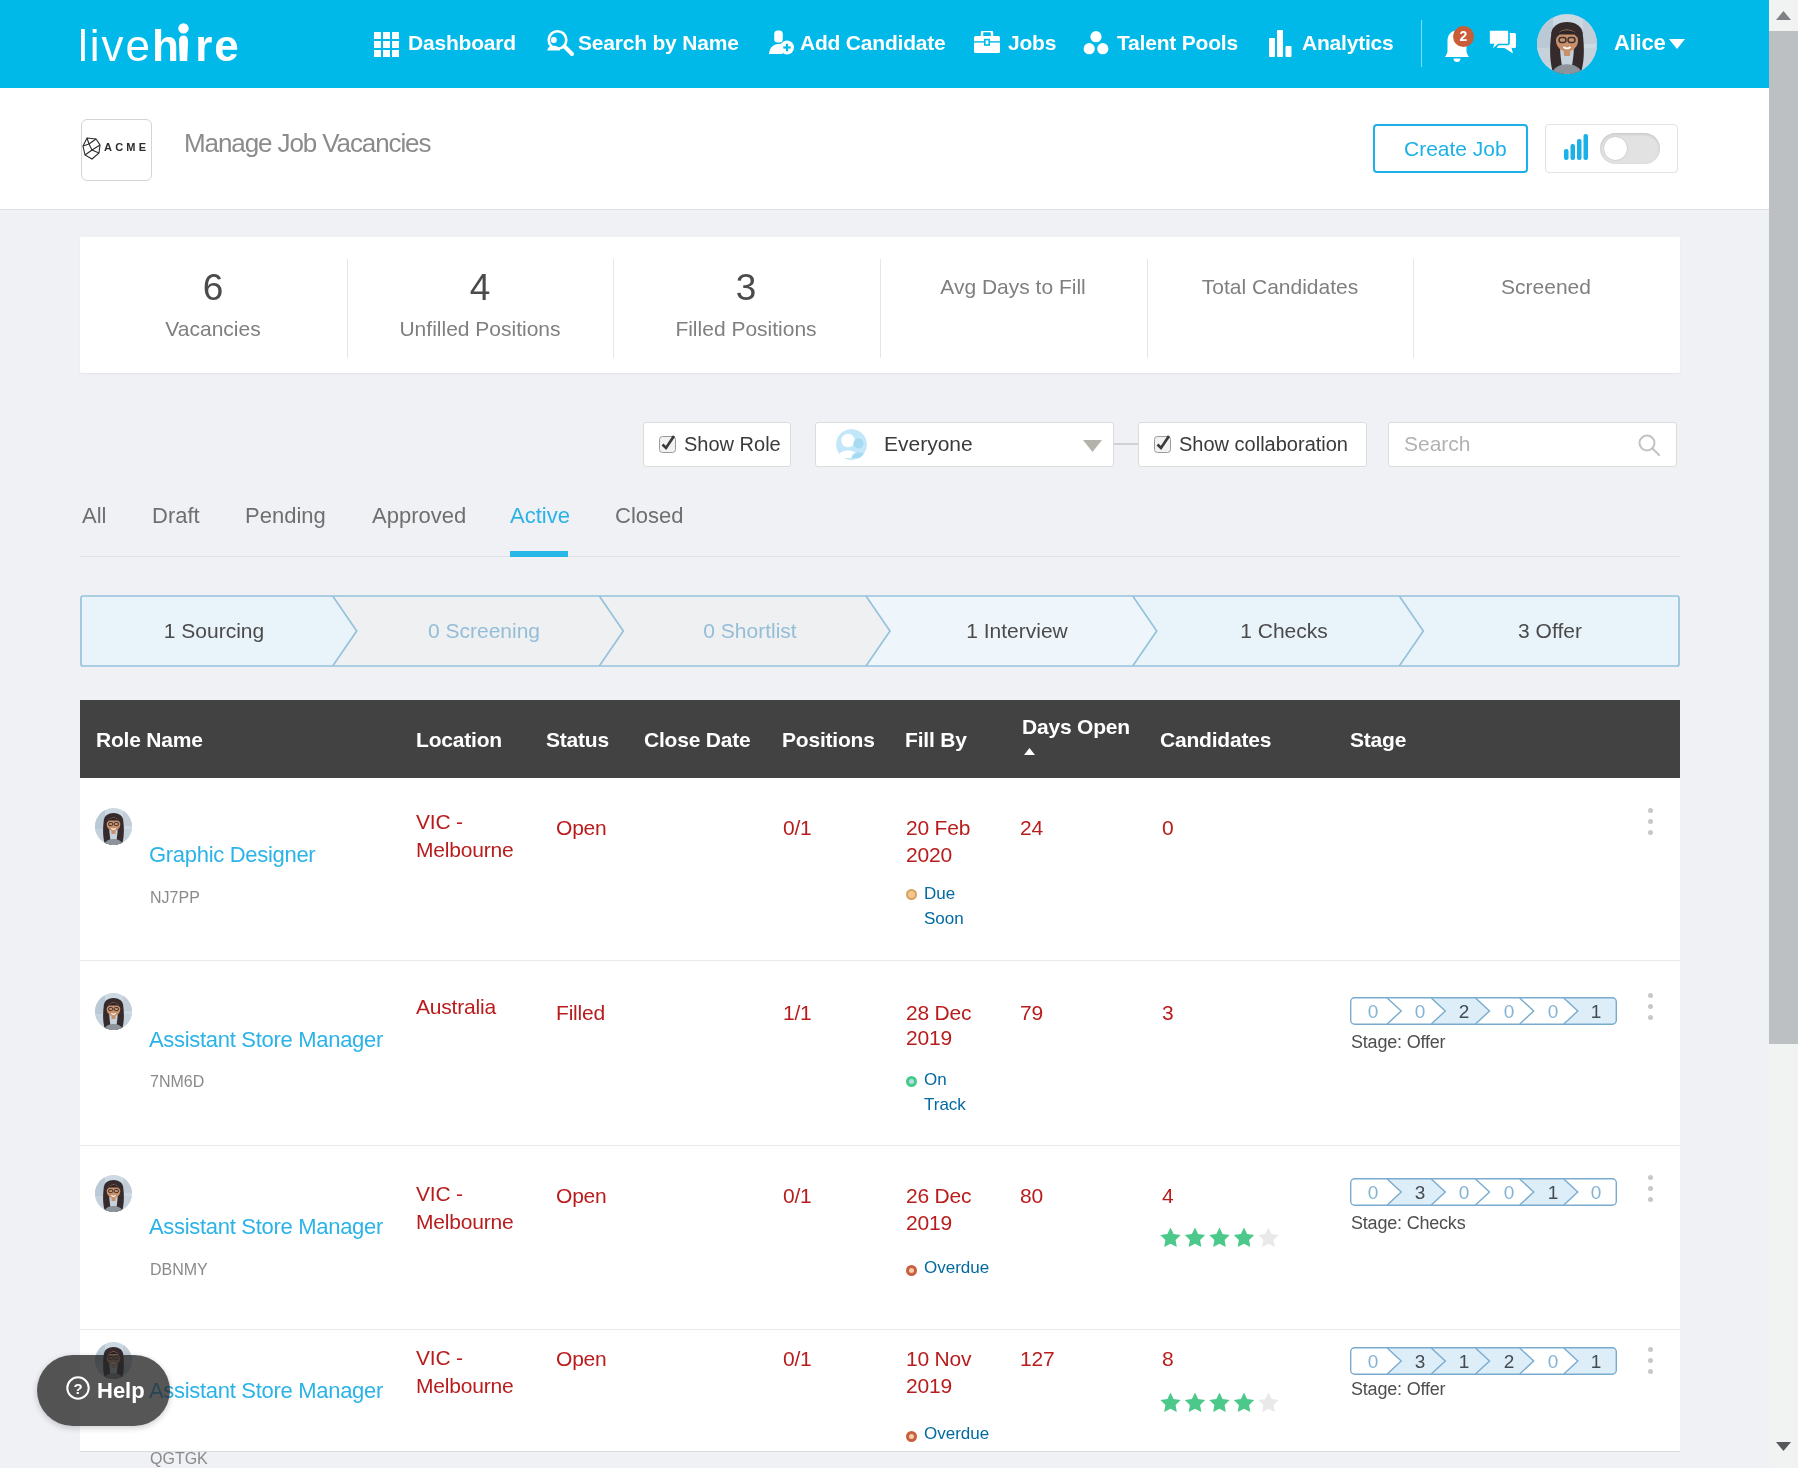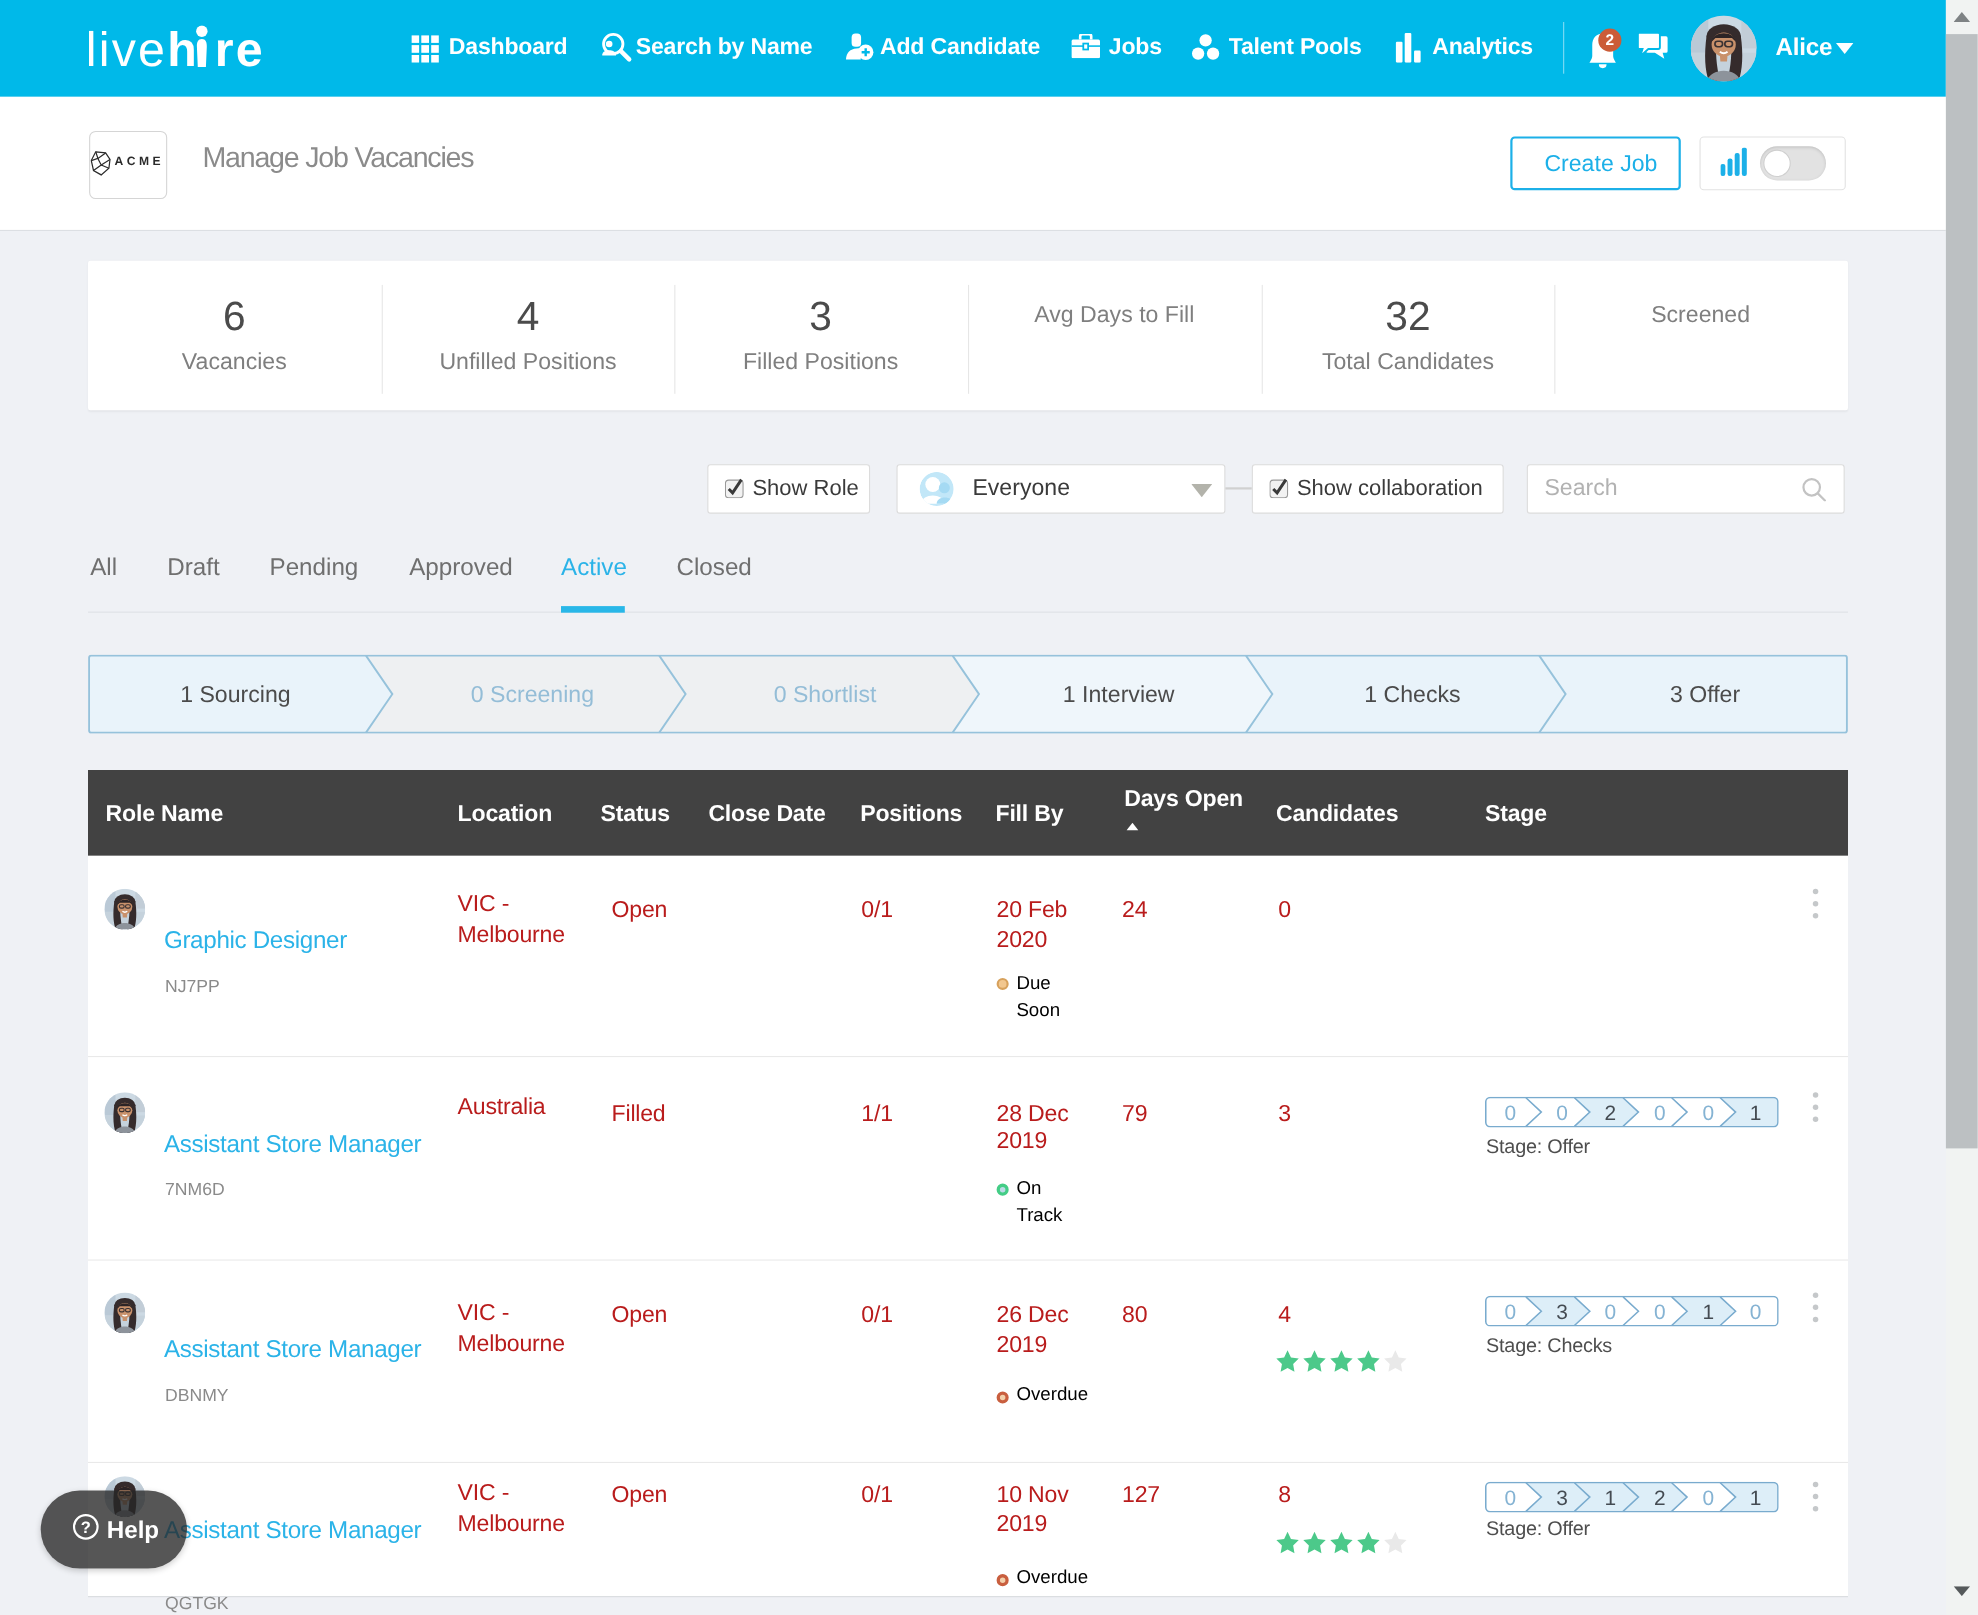--- a/index.html
+++ b/index.html
@@ -26,21 +26,21 @@
   .flabel { position:absolute; font-size:20px; color:#3a3a3a; white-space:nowrap; }
 
   
   .tab { position:absolute; top:503px; font-size:22px; color:#6f6f6f; white-space:nowrap; }
 
   
   .th { position:absolute; color:#fff; font-size:21px; font-weight:700; letter-spacing:-0.2px; white-space:nowrap; }
   .cell { position:absolute; font-size:21px; color:#b91c1c; letter-spacing:-0.2px; white-space:nowrap; }
   .title { position:absolute; font-size:22px; color:#2bb3e8; letter-spacing:-0.3px; white-space:nowrap;margin-top:32px; }
   .code { position:absolute; font-size:16px; color:#8a8a8a; white-space:nowrap;margin-top:48px; }
-  .note { position:absolute; font-size:17px; color:#000000; white-space:nowrap;text-align:right; }
+  .note { position:absolute; font-size:17px; color:#0369a1; white-space:nowrap;text-align:right; }
   .scap { position:absolute; font-size:18px; color:#4e4e4e; letter-spacing:-0.2px; white-space:nowrap; }
 </style>
 </head>
 <body>
 
 <div id="nav">
   <div class="t" style="left:78px;top:21px;color:#fff;font-size:44px;letter-spacing:2px;font-weight:400">live<b style="font-weight:700">h<span style="visibility:hidden">ı</span>re</b></div>
   <svg class="abs" style="left:177px;top:23px" width="13" height="39" viewBox="0 0 13 39">
     <circle cx="6.5" cy="5.4" r="5.2" fill="#fff"></circle>
     <path d="M6.5 12.5 C10 12.5 11.2 15.5 11 19.5 L10.2 38 L2.8 38 L2 19.5 C1.8 15.5 3 12.5 6.5 12.5 Z" fill="#fff"></path>
@@ -181,21 +181,20 @@
     <div class="lbl">Unfilled Positions</div>
   </div>
 <div class="stat" style="left:613px;top:267px">
     <div class="num">3</div>
     <div class="lbl">Filled Positions</div>
   </div>
 <div class="stat" style="left:880px;top:267px">
     <div class="lbl">Avg Days to Fill</div>
   </div>
 <div class="stat" style="left:1147px;top:267px">
-    <div class="num">32</div>
     <div class="lbl">Total Candidates</div>
   </div>
 <div class="stat" style="left:1413px;top:267px">
     <div class="lbl">Screened</div>
   </div>
 <div class="vdiv" style="left:347px"></div>
 <div class="vdiv" style="left:613px"></div>
 <div class="vdiv" style="left:880px"></div>
 <div class="vdiv" style="left:1147px"></div>
 <div class="vdiv" style="left:1413px"></div>

